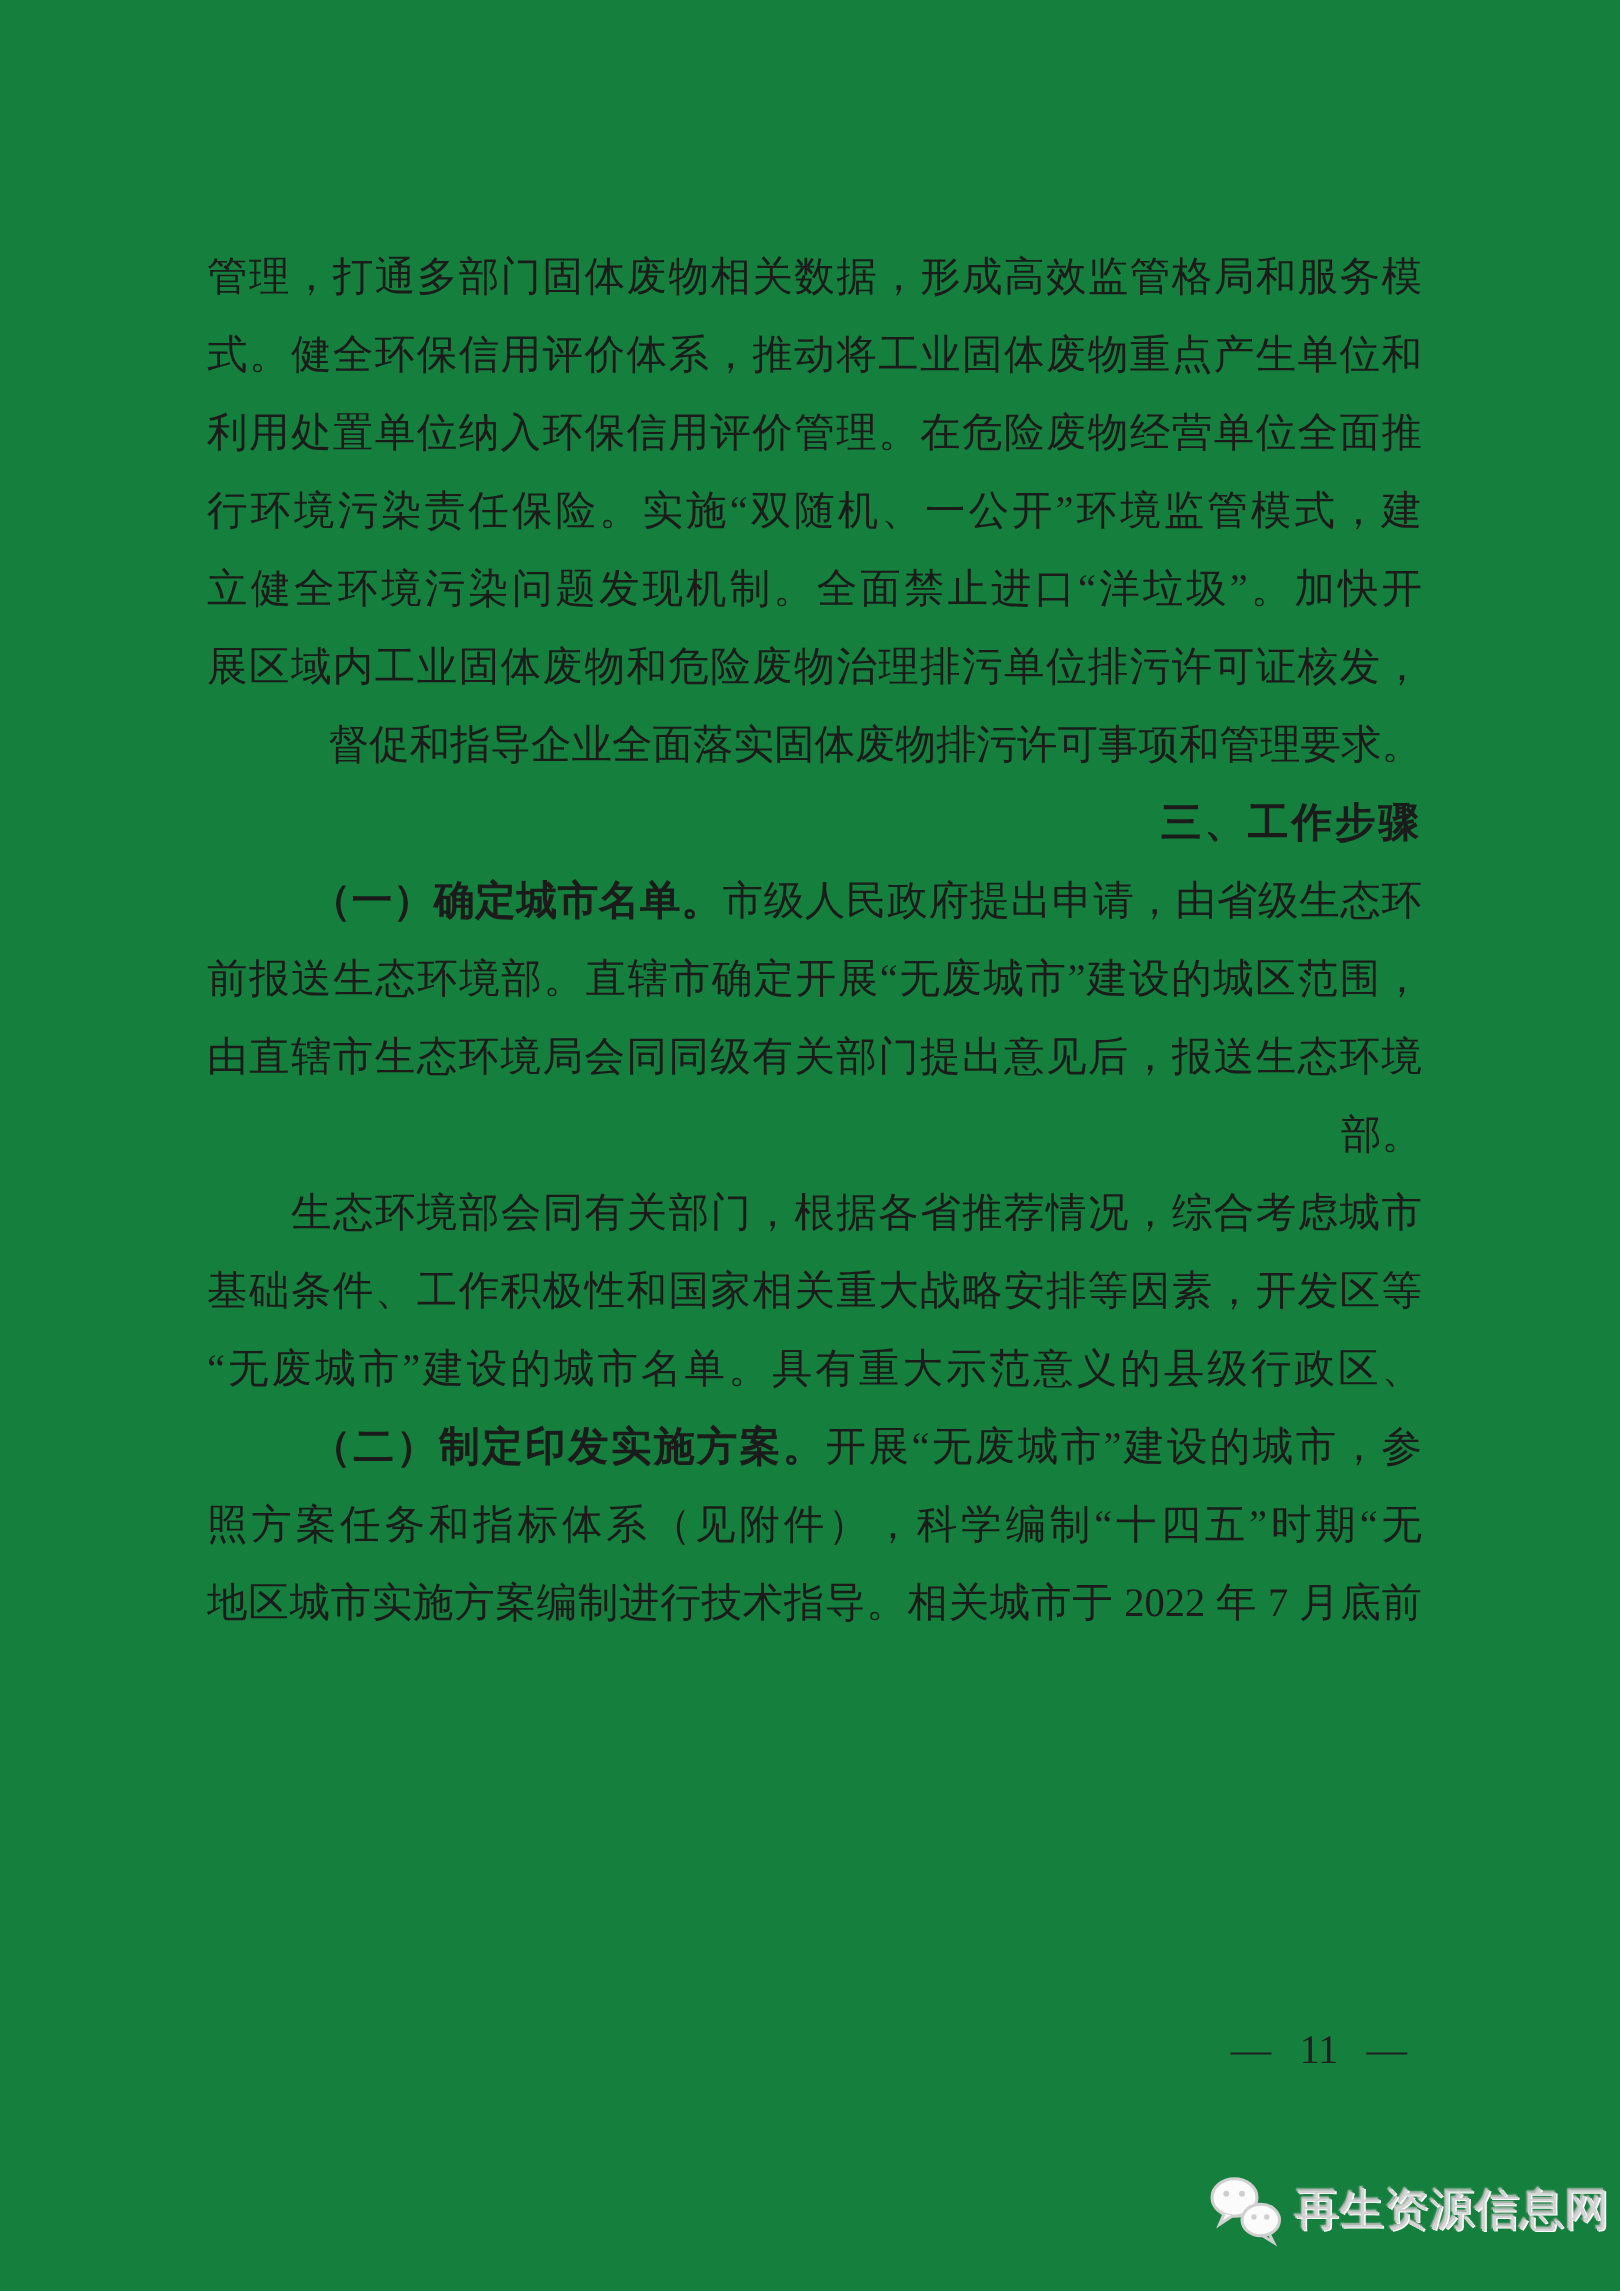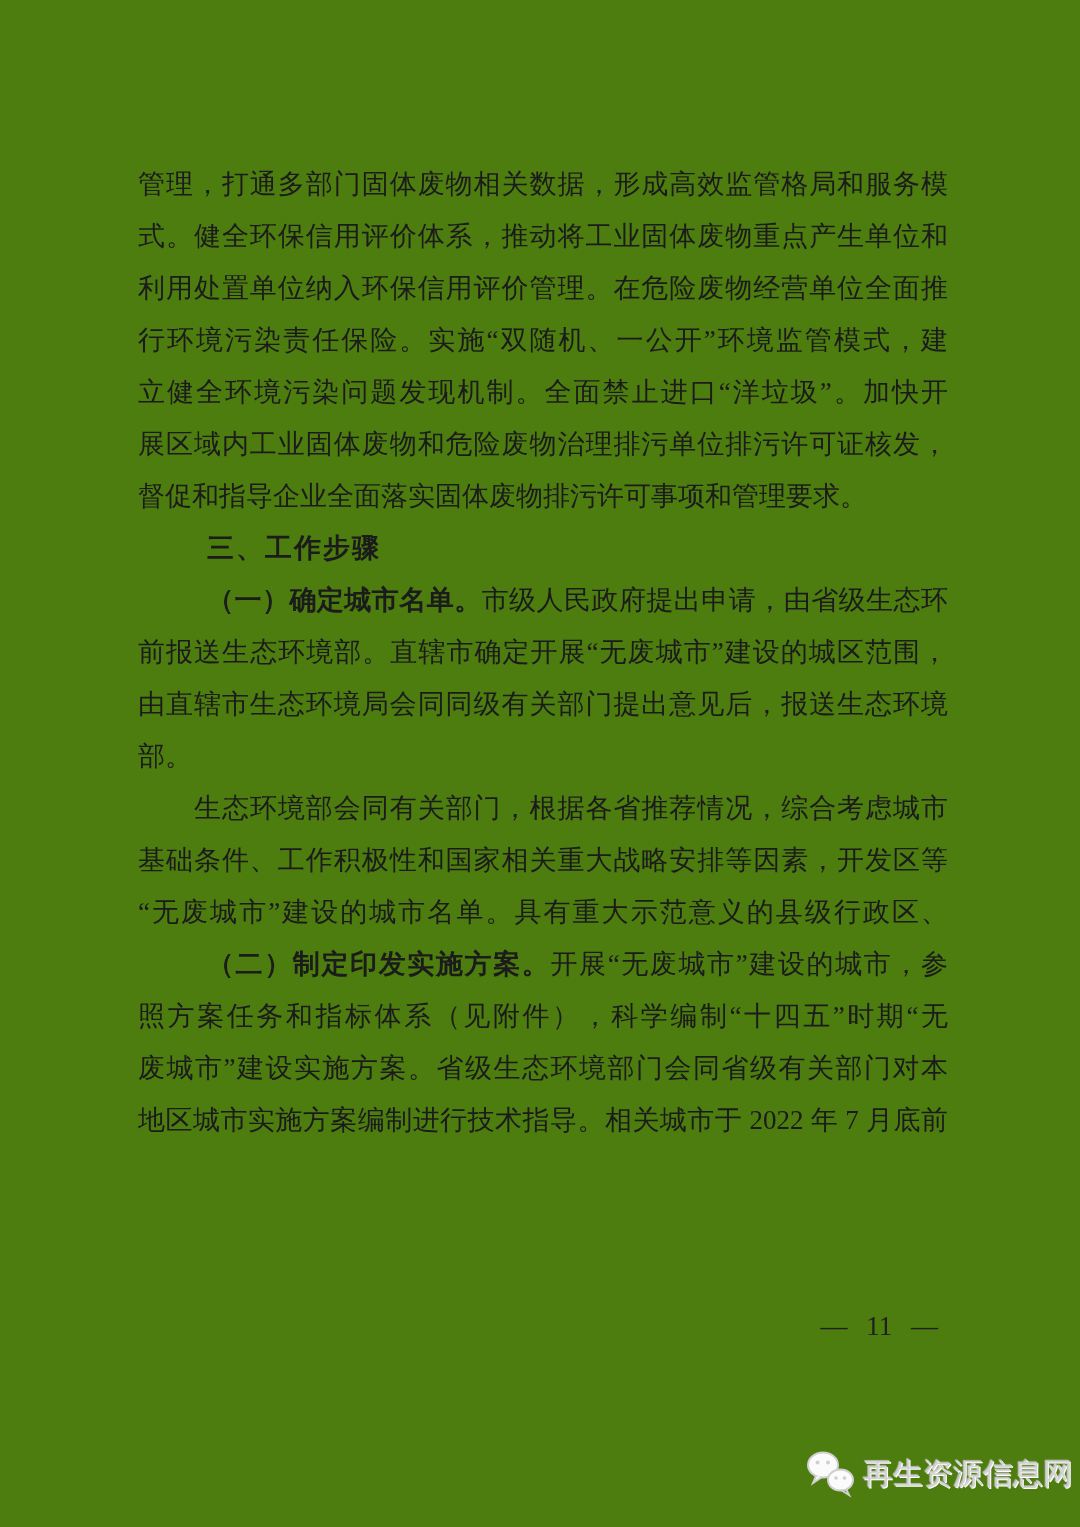--- a/index.html
+++ b/index.html
@@ -11,55 +11,55 @@
     position: relative;
     width: 1080px;
     height: 1527px;
     overflow: hidden;
     font-family: "Liberation Serif", "DejaVu Serif", serif;
     color: #1b1b1b;
   }
   .page {
     position: absolute;
     inset: 0;
-    background: #4d7c0f;
+    background: #15803d;
   }
   .doc-body {
     position: absolute;
     left: 138px;
     top: 158px;
     width: 810px;
     font-size: 27px;
     line-height: 52px;
     text-justify: inter-character;
   }
   .line {
     width: 810px;
-    text-align: left;
+    text-align: right;
     white-space: normal;
   }
   .line.justify {
     text-align: justify;
     text-align-last: justify;
   }
   .line.indent {
     text-indent: 56px;
   }
   .line .bold {
     font-weight: 700;
     margin-left: 13px;
   }
   .line.heading {
     font-family: "Liberation Sans", "DejaVu Sans", sans-serif;
     font-weight: 700;
     letter-spacing: 2px;
   }
   .page-number {
     position: absolute;
-    top: 1310px;
+    top: 1350px;
     right: 142px;
     font-size: 27px;
     line-height: 32px;
     word-spacing: 12px;
     color: #1f1f1f;
   }
   .watermark {
     position: absolute;
     left: 806px;
     top: 1448px;
@@ -93,21 +93,20 @@
       <div class="line indent heading"><span class="bold">三、工作步骤</span></div>
       <div class="line justify indent"><span class="bold">（一）确定城市名单。</span><span>市级人民政府提出申请，由省级生态环</span></div>
       <div class="line justify"><span>前报送生态环境部。直辖市确定开展“无废城市”建设的城区范围，</span></div>
       <div class="line justify"><span>由直辖市生态环境局会同同级有关部门提出意见后，报送生态环境</span></div>
       <div class="line"><span>部。</span></div>
       <div class="line justify indent"><span>生态环境部会同有关部门，根据各省推荐情况，综合考虑城市</span></div>
       <div class="line justify"><span>基础条件、工作积极性和国家相关重大战略安排等因素，开发区等</span></div>
       <div class="line justify"><span>“无废城市”建设的城市名单。具有重大示范意义的县级行政区、</span></div>
       <div class="line justify indent"><span class="bold">（二）制定印发实施方案。</span><span>开展“无废城市”建设的城市，参</span></div>
       <div class="line justify"><span>照方案任务和指标体系（见附件），科学编制“十四五”时期“无</span></div>
-      <div class="line justify"><span>废城市”建设实施方案。省级生态环境部门会同省级有关部门对本</span></div>
       <div class="line justify"><span>地区城市实施方案编制进行技术指导。相关城市于 2022 年 7 月底前</span></div>
     </div>
 
   <div class="page-number">— 11 —</div>
 
   <div class="watermark">
     <span class="wm-icon">
       <svg width="50" height="48" viewBox="0 0 50 48">
         <g fill="#fbfbfb" stroke="#d0d0d0" stroke-width="2">
           <ellipse cx="17" cy="15" rx="15" ry="12.5"></ellipse>

